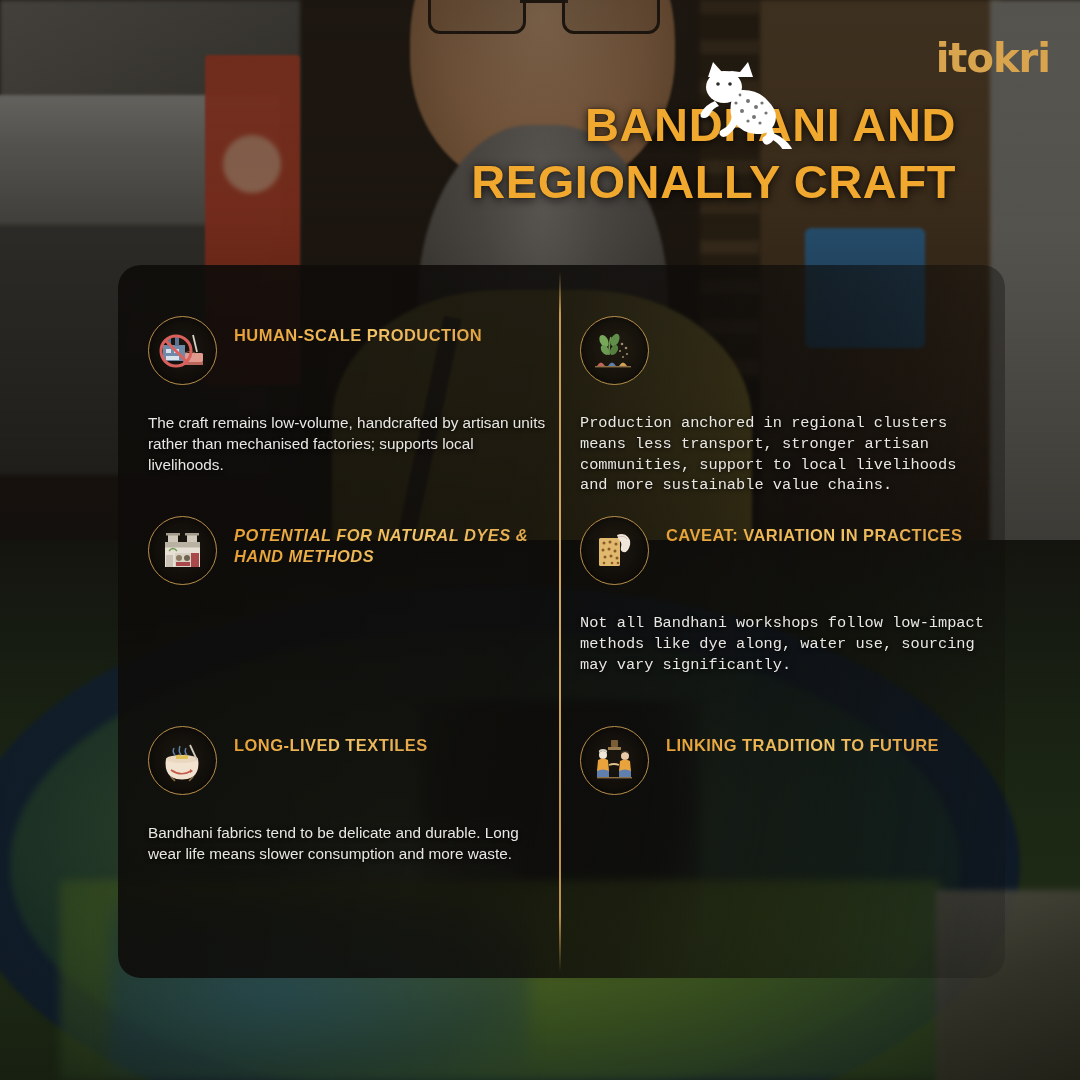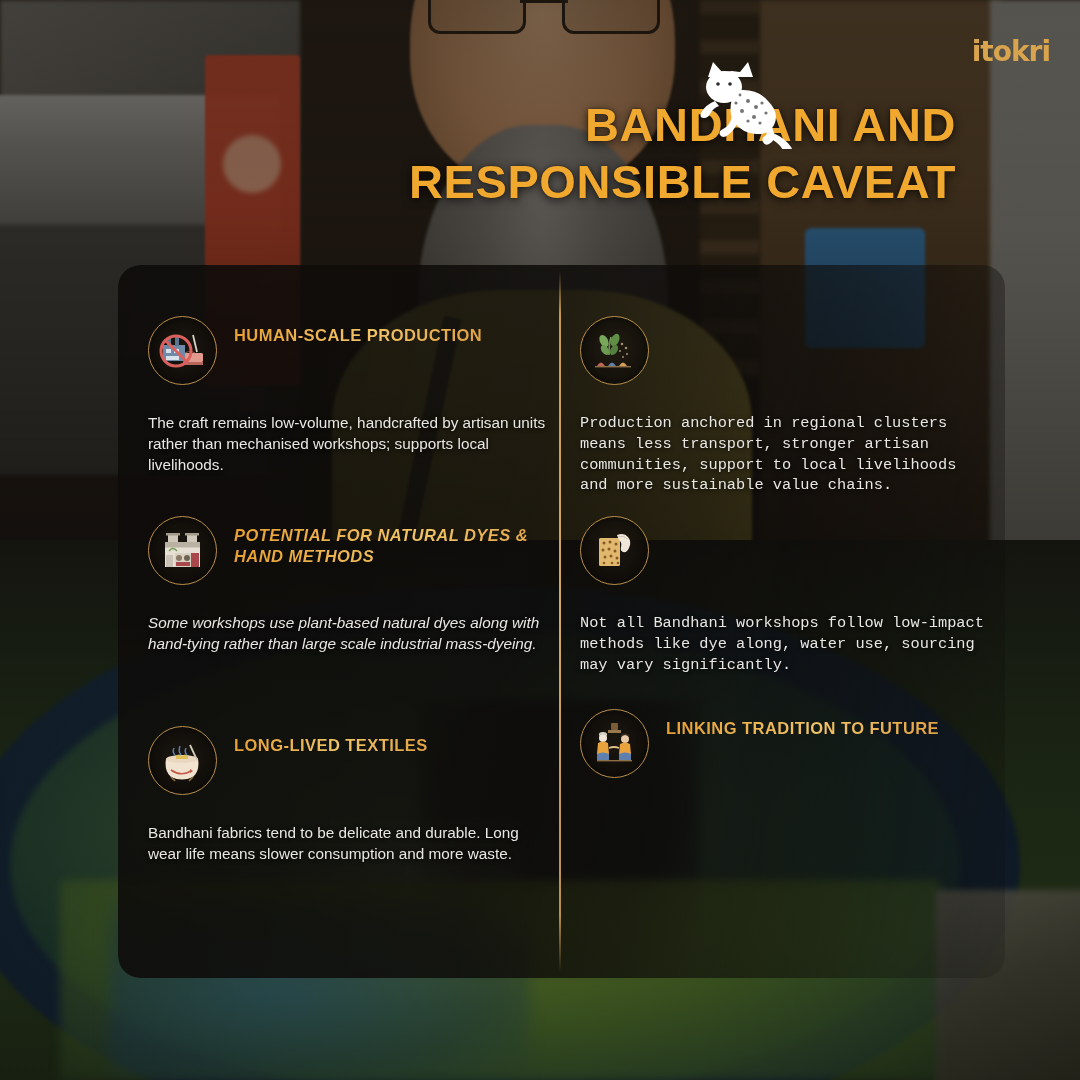--- a/index.html
+++ b/index.html
@@ -186,34 +186,34 @@
     text-shadow:0 2px 10px rgba(0,0,0,.75), 0 0 2px rgba(0,0,0,.5);
     padding-left:28px;
   }
   .title .l2{display:block;}
 
   .mascot{
     position:absolute;left:690px;top:57px;width:108px;height:92px;
   }
   .logo{
     position:absolute;right:30px;top:38px;
-    font-size:28px;font-weight:700;letter-spacing:-1px;
+    font-size:40px;font-weight:700;letter-spacing:-1px;
     color:#d9a44e;line-height:1;
     font-family:"DejaVu Sans", sans-serif;
   }
 
   
   .grid{position:absolute;left:0;top:0;width:1080px;height:790px;}
   .card{position:absolute;width:420px;}
   .card.c1{left:148px;top:316px;}
   .card.c2{left:580px;top:316px;}
   .card.c3{left:148px;top:516px;font-style:italic;}
   .card.c4{left:580px;top:516px;}
   .card.c5{left:148px;top:726px;}
-  .card.c6{left:580px;top:709px;text-align:center;}
+  .card.c6{left:580px;top:726px;text-align:center;}
 
   .card-top{display:flex;align-items:flex-start;gap:17px;}
 
   .icon-circle{
     flex:0 0 auto;width:67px;height:67px;border-radius:50%;
     border:1.5px solid #b98f4b;
     background:radial-gradient(circle at 50% 45%,rgba(30,24,16,.75) 0%,rgba(12,10,8,.85) 100%);
     position:relative;overflow:hidden;
     box-shadow:0 0 10px rgba(0,0,0,.5) inset;
   }
@@ -272,21 +272,21 @@
     <div class="vat-green"></div>
     <div class="vat-blue"></div>
     <div class="vat-rimR"></div>
 
     <div class="photo-tint"></div>
   </div>
 
   <div class="header">
     <div class="title">
       <span class="l1">BANDHANI AND</span>
-      <span class="l2">RESPONSIBLE CAVEAT</span>
+      <span class="l2">REGIONALLY CRAFT</span>
     </div>
 
     <div class="mascot">
       <svg viewBox="0 0 108 92" xmlns="http://www.w3.org/2000/svg">
         <g fill="#ffffff">
           <path d="M18 20 l5 -15 l9 10 l10 -1 l8 1 l8 -10 l5 15 z"></path>
           <ellipse cx="34" cy="30" rx="18" ry="16"></ellipse>
           <path d="M44 34 q22 -4 34 10 q12 12 6 24 q-5 10 -18 9 q-14 -1 -22 -12 q-7 -10 0 -31 z"></path>
           <path d="M72 62 q10 4 12 14 q1 8 -5 11 q-4 2 -6 -2 q-2 -4 2 -6 q3 -2 1 -8 z"></path>
           <path d="M50 60 q-4 12 -12 18 q-5 4 -8 0 q-2 -4 3 -6 q7 -3 9 -13 z"></path>
@@ -333,21 +333,21 @@
             <rect x="17" y="24" width="5" height="4" fill="#d8e2ec"></rect>
             <rect x="9" y="31" width="13" height="4" fill="#d8e2ec"></rect>
             <rect x="10" y="12" width="4" height="9" fill="#5c7490"></rect>
             <rect x="18" y="12" width="4" height="9" fill="#5c7490"></rect>
             <circle cx="19" cy="26" r="15" fill="none" stroke="#d9605c" stroke-width="3"></circle>
             <path d="M9 16 L29 36" stroke="#d9605c" stroke-width="3"></path>
           </svg>
         </div>
         <div class="card-heading">HUMAN-SCALE PRODUCTION</div>
       </div>
-      <div class="card-body">The craft remains low-volume, handcrafted by artisan units rather than mechanised workshops; supports local livelihoods.</div>
+      <div class="card-body">The craft remains low-volume, handcrafted by artisan units rather than mechanised factories; supports local livelihoods.</div>
     </div>
 
     <div class="card c2">
       <div class="card-top">
         <div class="icon-circle">
           <svg viewBox="0 0 51 51" xmlns="http://www.w3.org/2000/svg">
             <path d="M20 30 q0 -12 2 -18" stroke="#6f9a52" stroke-width="1.6" fill="none"></path>
             <ellipse cx="15" cy="16" rx="4" ry="6.5" fill="#78a85a" transform="rotate(-28 15 16)"></ellipse>
             <ellipse cx="26" cy="15" rx="4" ry="6.5" fill="#5f8f48" transform="rotate(25 26 15)"></ellipse>
             <ellipse cx="16" cy="25" rx="3.5" ry="5.5" fill="#6c9a52" transform="rotate(-35 16 25)"></ellipse>
@@ -383,21 +383,20 @@
             <rect x="34" y="28" width="8" height="14" fill="#a8484a"></rect>
             <rect x="9" y="30" width="7" height="12" fill="#cac3b5"></rect>
             <circle cx="22" cy="33" r="3" fill="#8a7a62"></circle>
             <circle cx="30" cy="33" r="3" fill="#6f6452"></circle>
             <rect x="19" y="37" width="14" height="4" fill="#a8484a"></rect>
             <path d="M12 26 q4 -5 8 0" stroke="#6f9a52" stroke-width="1.4" fill="none"></path>
           </svg>
         </div>
         <div class="card-heading">POTENTIAL FOR NATURAL DYES &amp; HAND METHODS</div>
       </div>
-      <div class="card-body">Some workshops use plant-based natural dyes along with hand-tying rather than large scale industrial mass-dyeing.</div>
     </div>
 
     <div class="card c4">
       <div class="card-top">
         <div class="icon-circle">
           <svg viewBox="0 0 51 51" xmlns="http://www.w3.org/2000/svg">
             <rect x="10" y="13" width="21" height="28" rx="1.5" fill="#e0b86e"></rect>
             <g fill="#8a5a26">
               <circle cx="15" cy="18" r="1.5"></circle>
                 <circle cx="21" cy="17" r="1.5"></circle>
@@ -409,20 +408,21 @@
                 <circle cx="22" cy="31" r="1.5"></circle>
                 <circle cx="28" cy="33" r="1.5"></circle>
               <circle cx="15" cy="38" r="1.3"></circle>
                 <circle cx="23" cy="38" r="1.3"></circle>
                 <circle cx="29" cy="38" r="1.3"></circle>
             </g>
             <path d="M28 10 q7 -3 11 2 q4 5 1 11 q-2 5 -6 4 q-3 -1 -2 -5 q1 -4 -1 -6 q-2 -2 -3 -6 z" fill="#f0e6da"></path>
             <path d="M29 12 q6 -2 9 2" stroke="#c9bcab" stroke-width=".9" fill="none"></path>
           </svg>
         </div>
+        <div class="card-heading">CAVEAT: VARIATION IN PRACTICES</div>
       </div>
       <div class="card-body">Not all Bandhani workshops follow low-impact methods like dye along, water use, sourcing may vary significantly.</div>
     </div>
 
     <div class="card c5">
       <div class="card-top">
         <div class="icon-circle">
           <svg viewBox="0 0 51 51" xmlns="http://www.w3.org/2000/svg">
             <path d="M9 24 q16 -5 32 0 q2 12 -5 18 q-11 5 -22 0 q-7 -6 -5 -18 z" fill="#f2e2d0"></path>
             <ellipse cx="25" cy="24" rx="16" ry="4" fill="#ead7c0"></ellipse>

